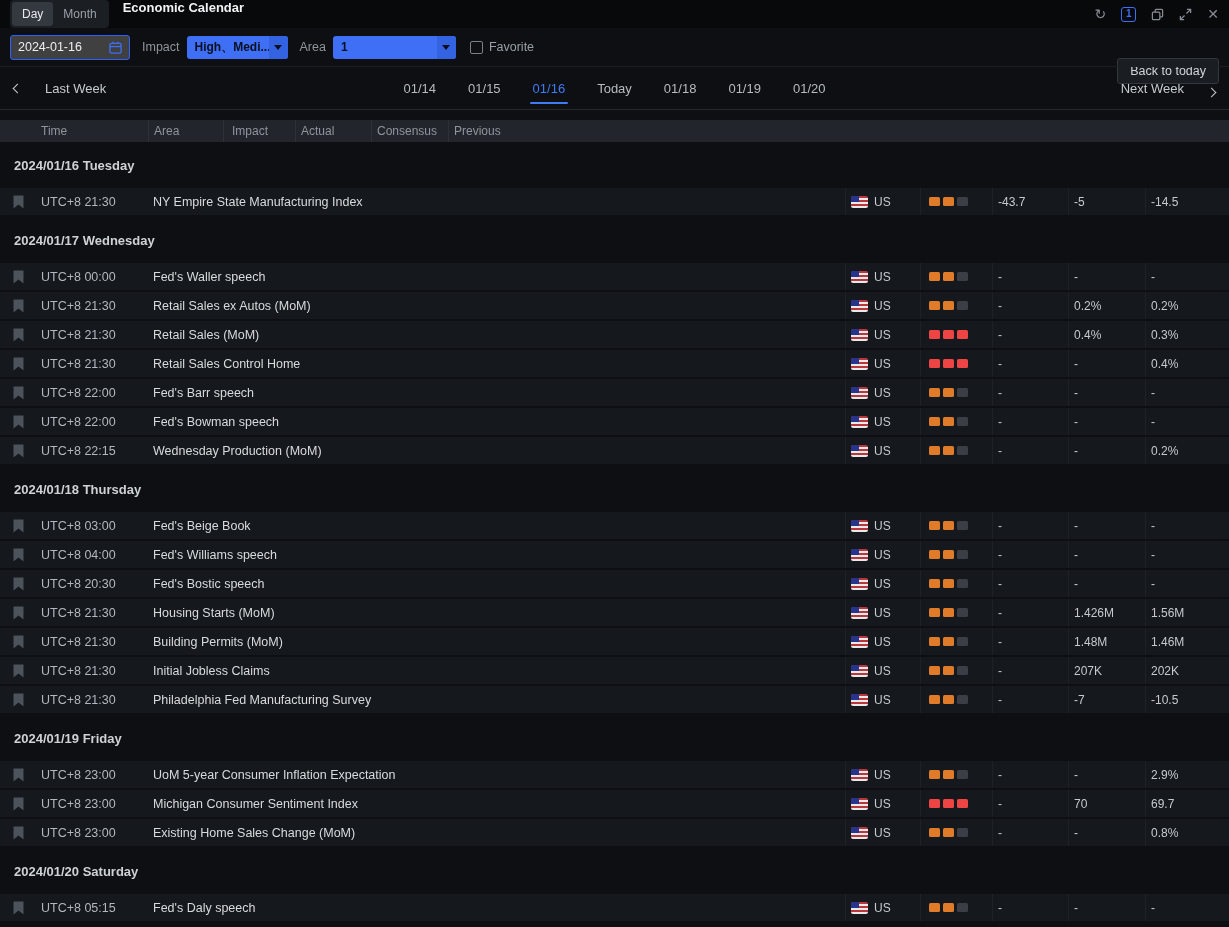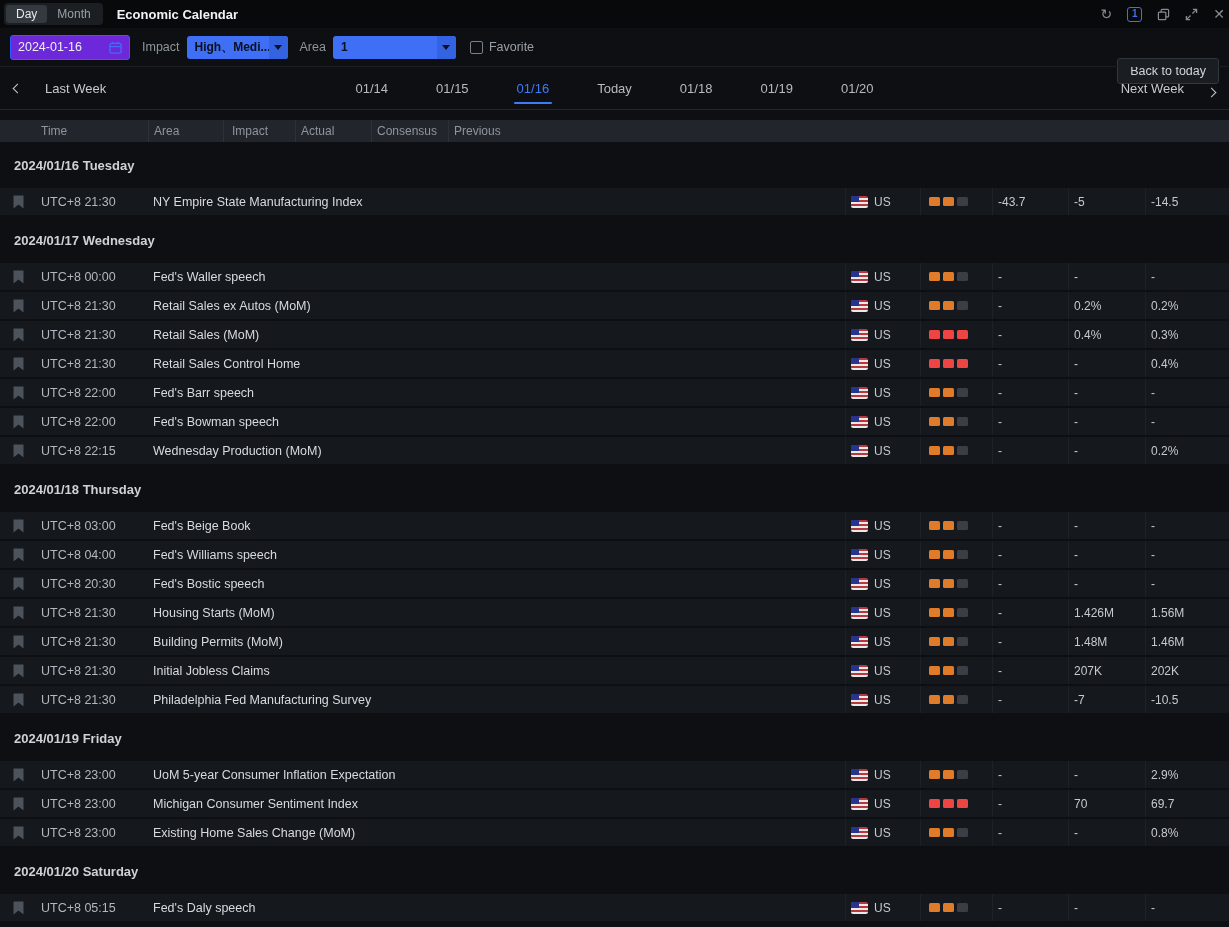--- a/index.html
+++ b/index.html
@@ -1,52 +1,52 @@
 <!DOCTYPE html>
 <html><head>
 <meta charset="utf-8">
 <style>
   * { margin:0; padding:0; box-sizing:border-box; }
   html,body { background:#000; }
   body { font-family:"Liberation Sans", sans-serif; -webkit-font-smoothing:antialiased; }
   .app { width:1229px; height:927px; background:#0d0f12; color:#d5d8dc; overflow:hidden; position:relative; }
 
   
-  .topbar { height:28px; display:flex; align-items:center; padding:0 4px; background:#08090b; }
+  .topbar { height:28px; display:flex; padding:0 10px; background:#08090b; }
   .seg { display:flex; background:#1b1e23; border-radius:4px; padding:2px; }
   .seg-btn { border:0; background:transparent; color:#9aa0a7; font-size:12px; padding:2px 10px; border-radius:3px; font-family:inherit; cursor:pointer; }
   .seg-btn.active { background:#34383f; color:#e6e8eb; }
   .title { font-weight:700; color:#f0f2f4; font-size:13px; margin-left:14px; }
   .topbar-icons { margin-left:auto; display:flex; align-items:center; gap:15px; color:#868c93; }
   .tb-icon { cursor:pointer; display:flex; align-items:center; justify-content:center; font-size:14px; line-height:1; }
   .layout-badge { width:15px; height:15px; border:1.5px solid #3e6ff4; border-radius:3px; color:#3e6ff4; font-size:10px; display:flex; align-items:center; justify-content:center; font-weight:700; }
 
   
   .filterbar { height:38px; display:flex; align-items:center; padding:0 10px; }
-  .date-input { display:flex; align-items:center; justify-content:space-between; width:120px; height:25px; border:1px solid #2e62f6; border-radius:3px; background:#6d28d9; padding:0 7px; color:#eceef1; font-size:12.5px; cursor:pointer; }
+  .date-input { display:flex; align-items:center; justify-content:space-between; width:120px; height:25px; border:1px solid #2e62f6; border-radius:3px; background:#404040; padding:0 7px; color:#eceef1; font-size:12.5px; cursor:pointer; }
   .flabel { color:#8f959c; font-size:12.5px; margin-left:12px; margin-right:7px; }
   .dropdown { display:flex; align-items:stretch; height:23px; background:#3e6ff4; border-radius:3px; overflow:hidden; cursor:pointer; }
   .dd-text { display:flex; align-items:center; padding:0 8px; font-size:12px; color:#0b1020; white-space:nowrap; overflow:hidden; font-weight:600; }
   .dd-impact .dd-text { width:82px; }
   .dd-area .dd-text { width:104px; }
   .dd-caret { width:19px; background:#3463e2; display:flex; align-items:center; justify-content:center; }
   .tri { width:0; height:0; border-left:4px solid transparent; border-right:4px solid transparent; border-top:5px solid #0b1020; }
   .checkbox-wrap { display:flex; align-items:center; margin-left:14px; cursor:pointer; }
   .checkbox { width:13px; height:13px; border:1.2px solid #7a8088; border-radius:2px; background:transparent; }
   .checkbox-label { color:#9aa0a7; font-size:12.5px; margin-left:6px; }
   .back-btn { margin-left:auto; height:26px; padding:0 12px; background:#1a1d22; border:1px solid #32363d; border-radius:3px; color:#d2d6da; font-size:12.5px; font-family:inherit; cursor:pointer;margin-top:48px; }
 
   
   .weeknav { height:44px; display:flex; align-items:center; padding:0 14px; border-top:1px solid #1a1d21; border-bottom:1px solid #23262c; position:relative; }
   .wk-side { display:flex; align-items:center; gap:24px; color:#c6cbd0; font-size:13px; cursor:pointer; }
   .wk-right { margin-left:auto;align-items:flex-end; }
   .chev { width:7px; height:7px; border-left:1.6px solid #c6cbd0; border-bottom:1.6px solid #c6cbd0; display:inline-block; }
   .chev.left { transform:rotate(45deg); }
   .chev.right { transform:rotate(-135deg); }
-  .day-tabs { position:absolute; left:50%; transform:translateX(-50%); display:flex; gap:42px; }
+  .day-tabs { position:absolute; left:50%; transform:translateX(-50%); display:flex; gap:26px; }
   .day-tab { background:none; border:0; color:#b6bbc1; font-size:13px; padding:13px 3px; cursor:pointer; font-family:inherit; position:relative; }
   .day-tab.active { color:#3f7bf6; }
   .day-tab.active::after { content:""; position:absolute; left:0; right:0; bottom:5px; height:2px; background:#3f7bf6; border-radius:1px; }
 
   
   .table { margin-top:10px; }
   .thead { height:22px; display:flex; align-items:center; background:#22252b; color:#8f959c; font-size:12px; }
   .cell { padding:0 5px; display:flex; align-items:center; height:100%; overflow:hidden; white-space:nowrap; }
   .c-bm { width:36px; justify-content:center; flex:none; }
   .c-time { width:112px; flex:none; }

